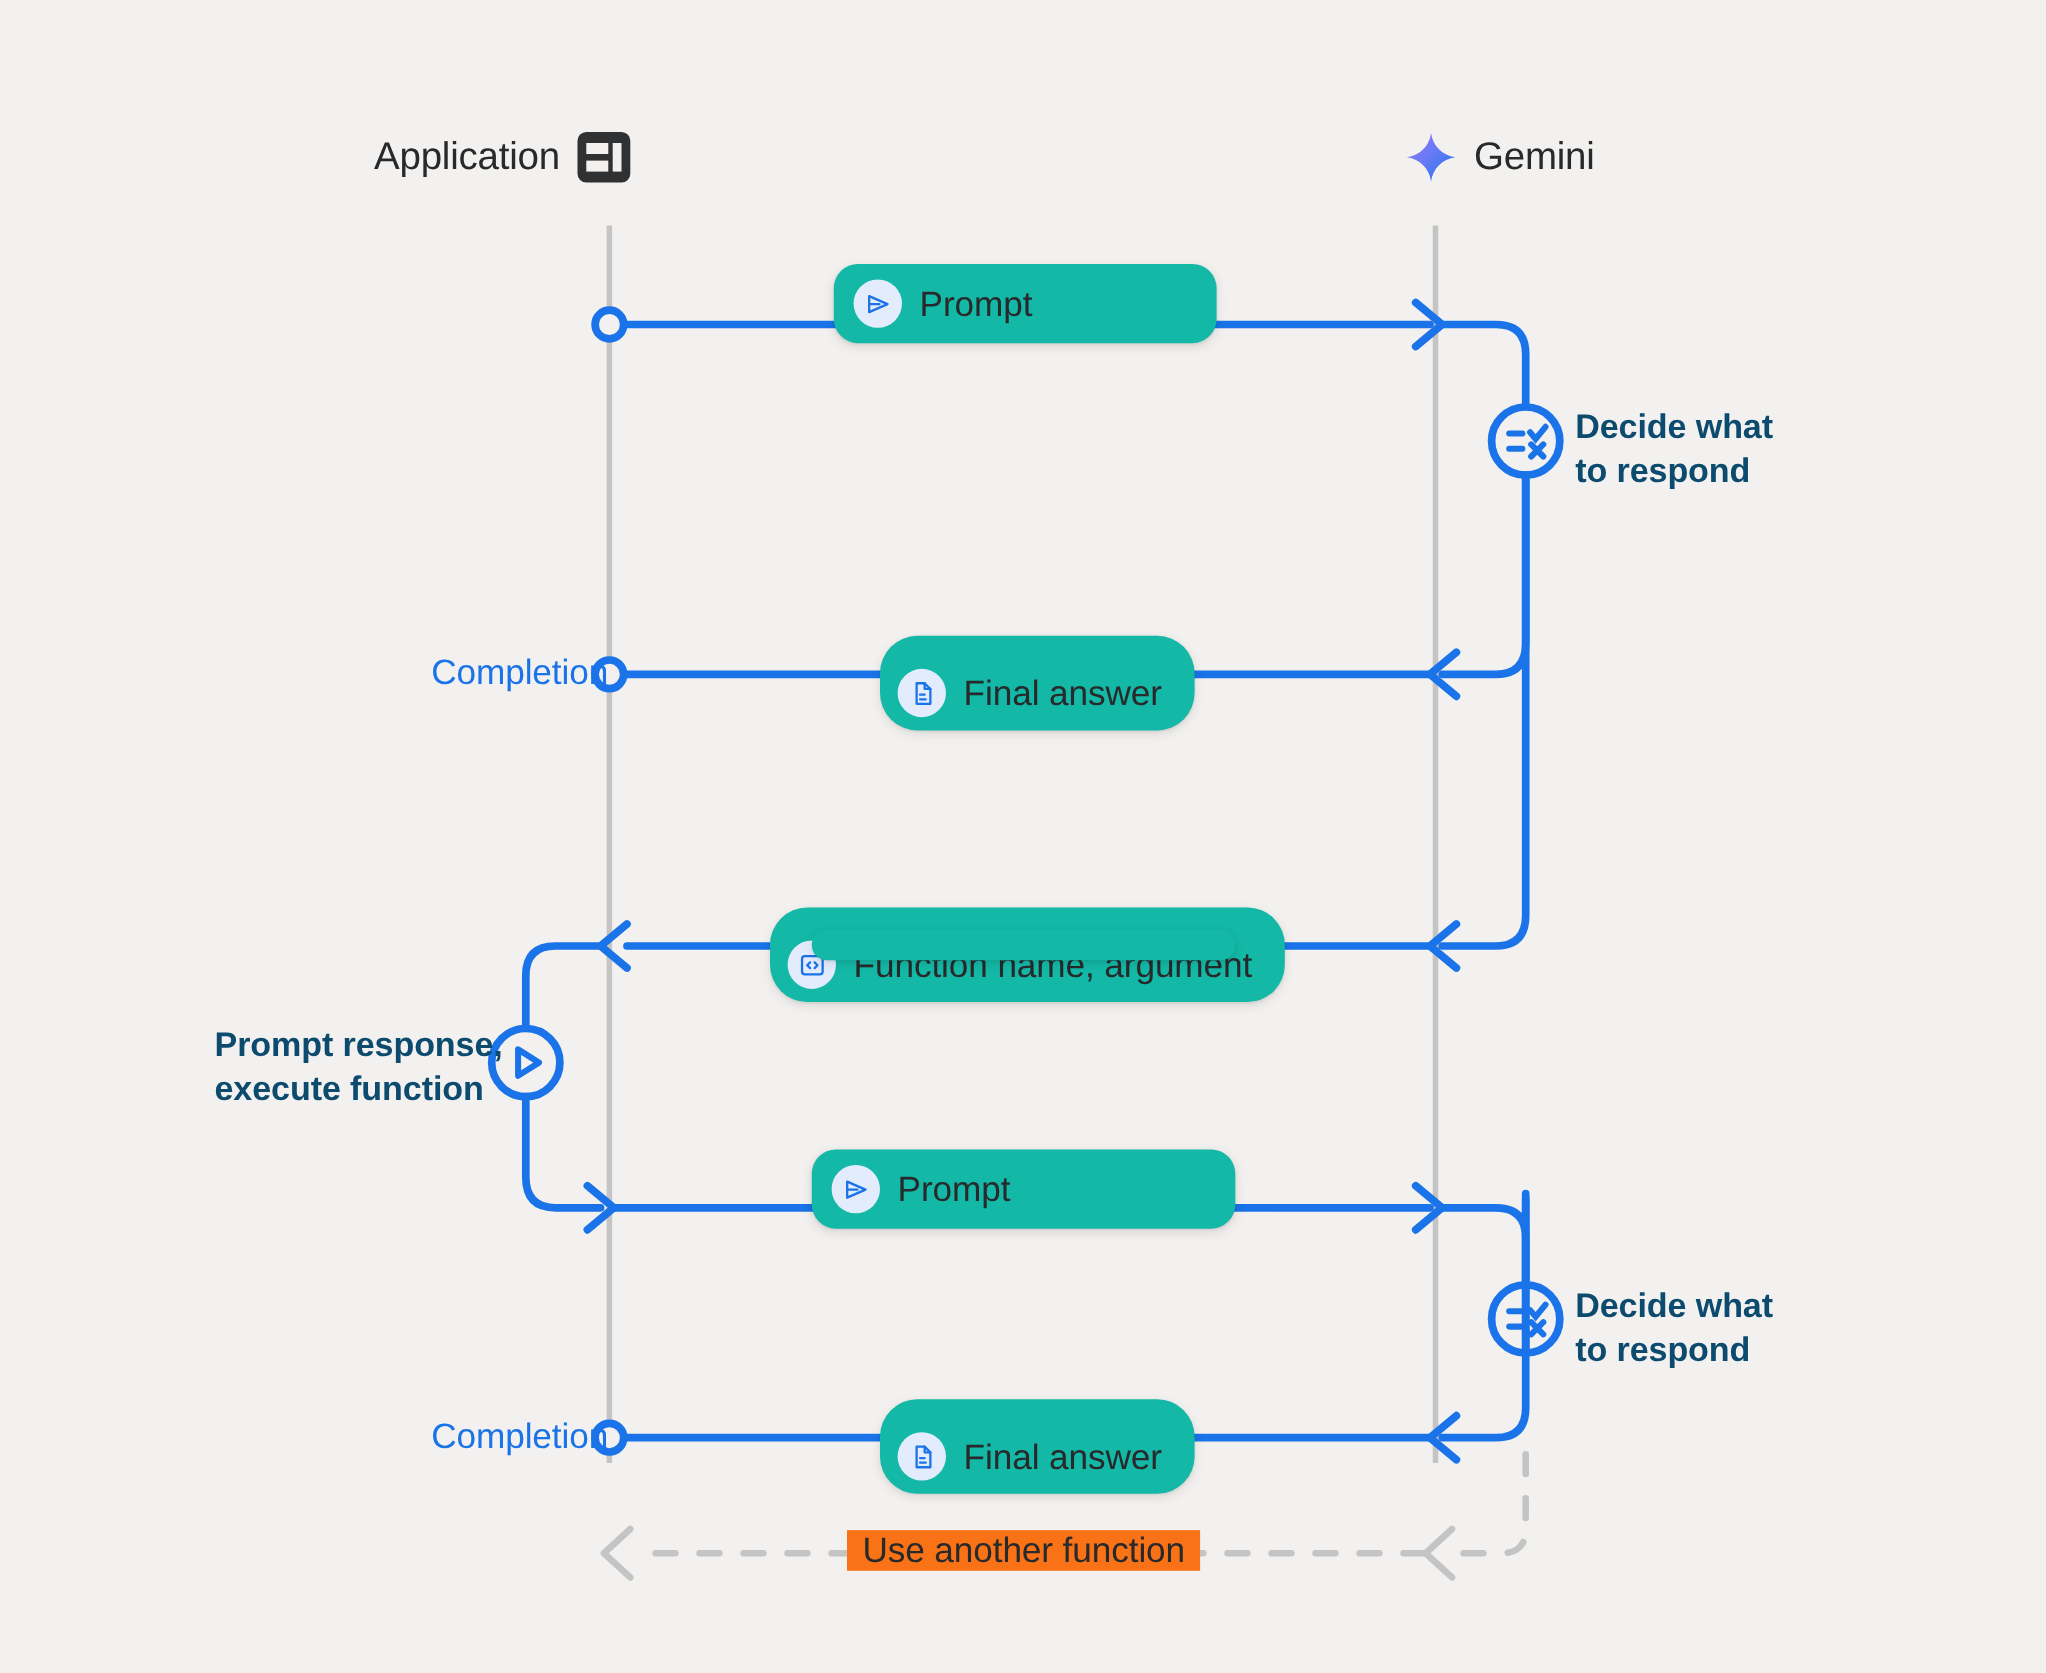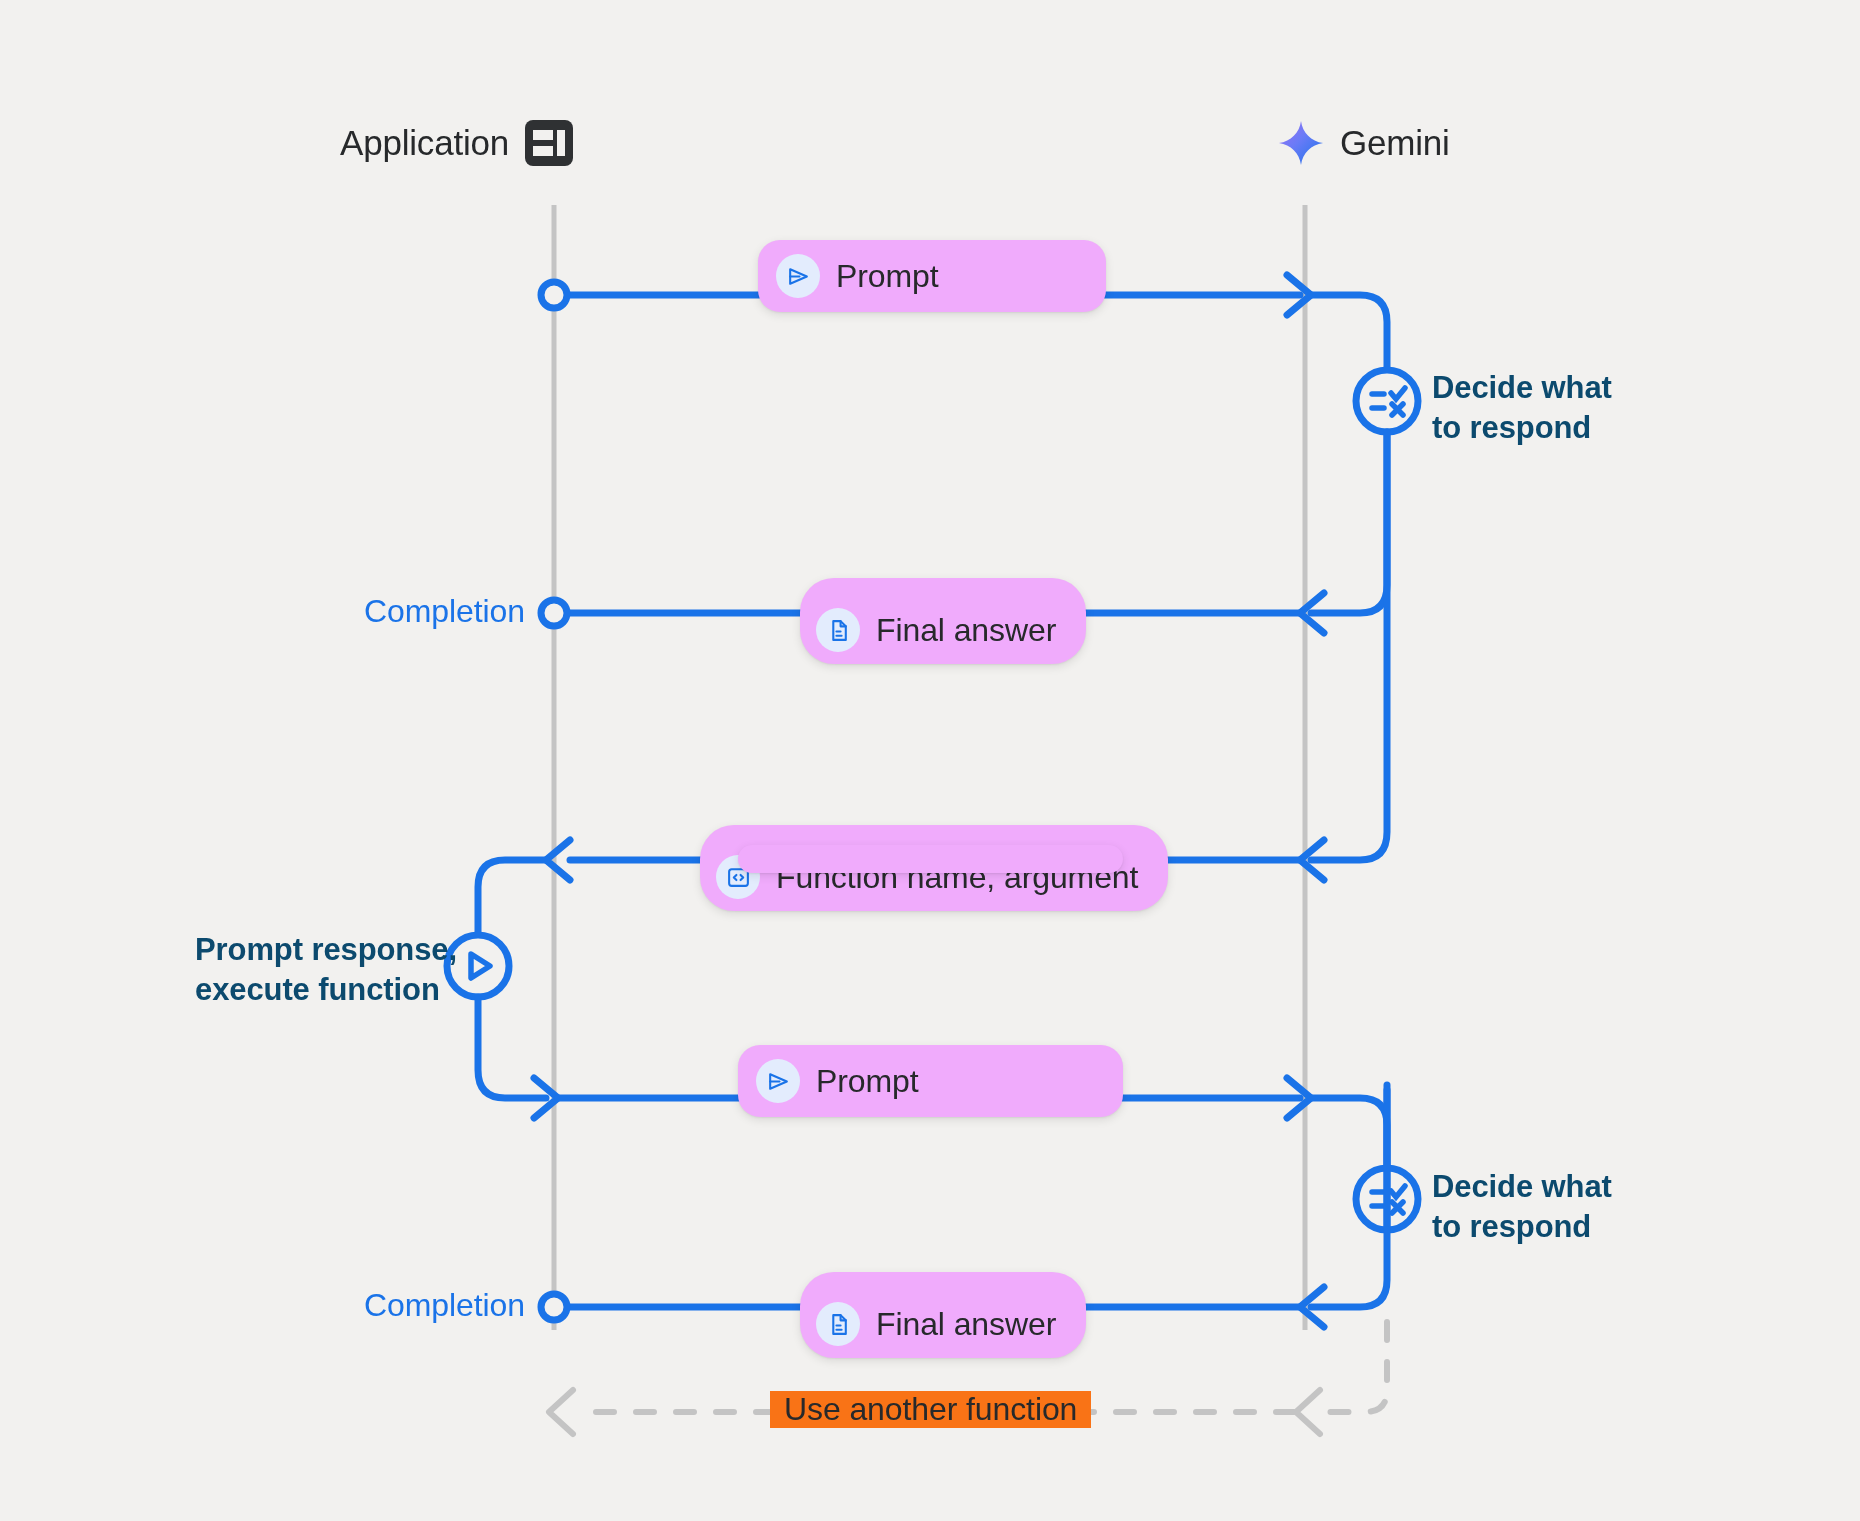--- a/index.html
+++ b/index.html
@@ -53,21 +53,21 @@
   }
   .app-icon .r1 { left: 8px;  top: 10px; width: 20px; height: 10px; }
   .app-icon .r2 { left: 8px;  top: 26px; width: 20px; height: 10px; }
   .app-icon .r3 { left: 32px; top: 10px; width: 8px;  height: 26px; }
 
   .gem-icon { width: 46px; height: 46px; flex: none; }
 
   
   .card {
     position: absolute;
-    background: #f0abfc;
+    background: #14b8a6;
     border-radius: 22px;
     box-shadow: 0 3px 10px rgba(0,0,0,0.10), 0 1px 2px rgba(0,0,0,0.06);
     padding: 14px 30px 14px 18px;
     display: flex;
     flex-direction: column;
     gap: 10px;
     box-sizing: border-box;
   }
   .card.pill { border-radius: 34px; padding: 30px 30px 12px 16px; }
   .row {
@@ -102,20 +102,21 @@
   }
   .note.right { text-align: left; }
   .note.left  { text-align: right; }
   .side-label {
     position: absolute;
     color: #1a73e8;
     font-size: 32px;
     font-weight: 400;
     white-space: nowrap;
     letter-spacing: -0.1px;
+    margin-left: 28px;
   }
   .loop-label {
     position: absolute;
     color: #27292b;
     font-size: 32px;
     background: #f97316;
     padding: 0 14px;
     white-space: nowrap;
     letter-spacing: -0.1px;
   }

